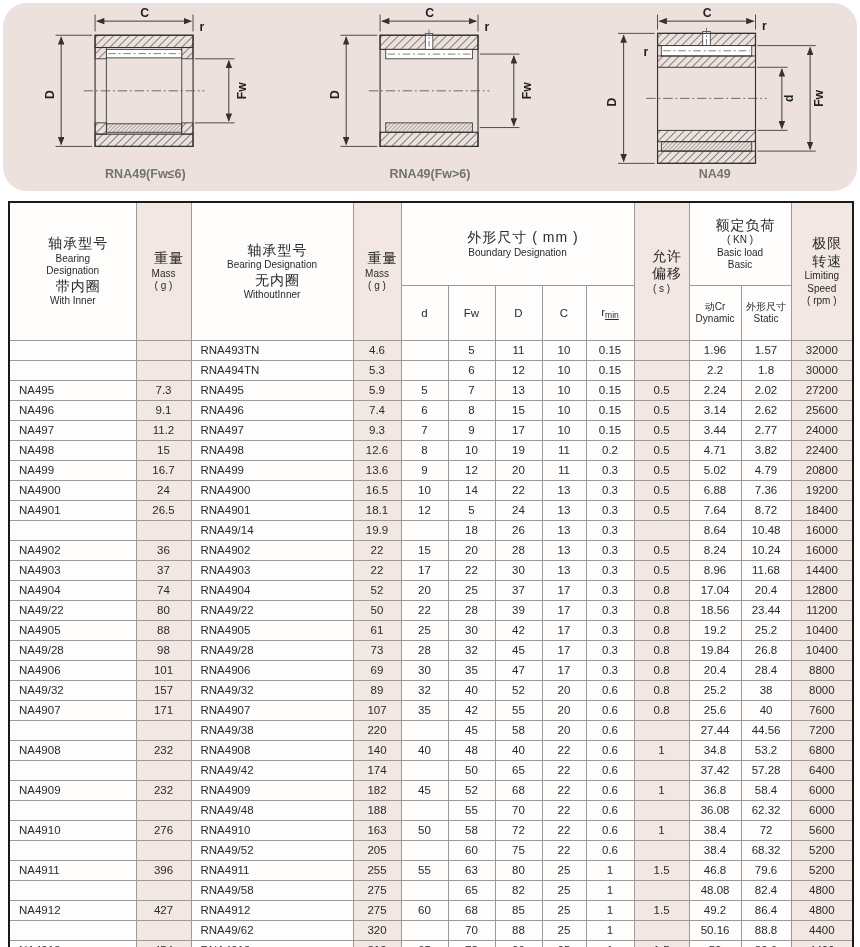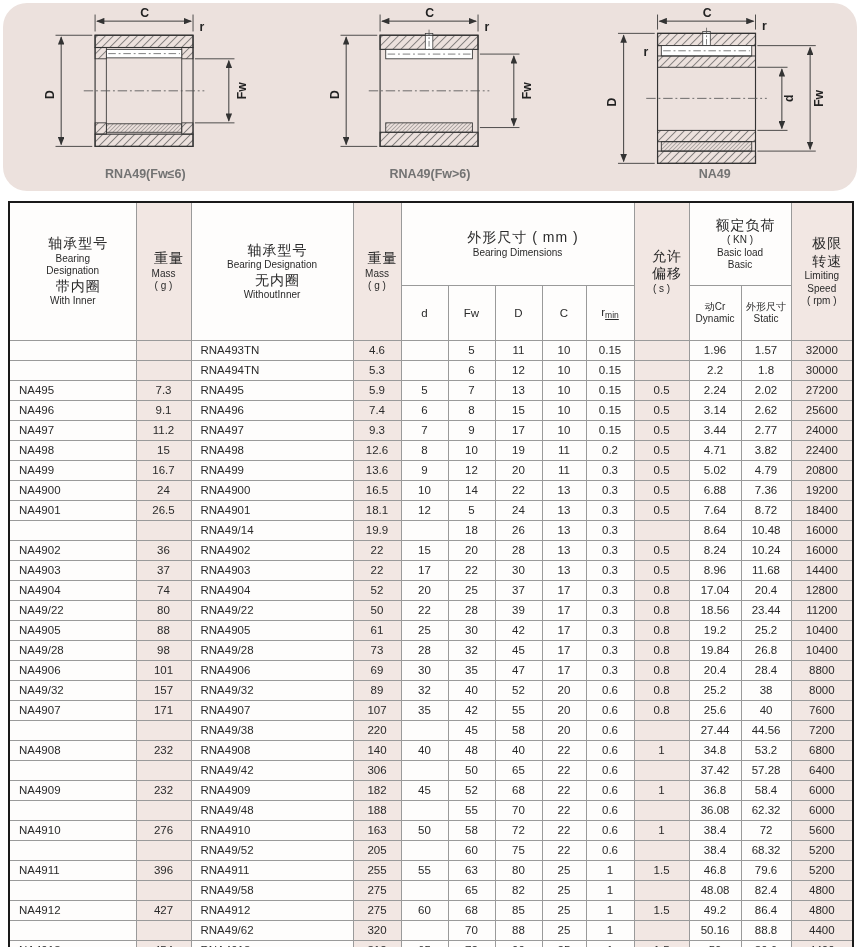--- a/index.html
+++ b/index.html
@@ -203,21 +203,21 @@
             <div class="zh">无内圈</div>
             <div class="en">WithoutInner</div>
           </th>
           <th rowspan="2" class="c-tint">
             <div class="zh">重量</div>
             <div class="en">Mass</div>
             <div class="en">( g )</div>
           </th>
           <th colspan="5">
             <div class="zh">外形尺寸 ( mm )</div>
-            <div class="en">Bearing Dimensions</div>
+            <div class="en">Boundary Designation</div>
           </th>
           <th rowspan="2" class="c-tint">
             <div class="zh">允许</div>
             <div class="zh">偏移</div>
             <div class="en">( s )</div>
           </th>
           <th colspan="2">
             <div class="zh">额定负荷</div>
             <div class="en">( KN )</div>
             <div class="en">Basic load</div>
@@ -560,21 +560,21 @@
             <td>0.6</td>
             <td class="c-tint">1</td>
             <td>34.8</td>
             <td>53.2</td>
             <td class="c-tint">6800</td>
           </tr>
           <tr>
             <td class="c-name"></td>
             <td class="c-tint"></td>
             <td class="c-name">RNA49/42</td>
-            <td class="c-tint">306</td>
+            <td class="c-tint">174</td>
             <td></td>
             <td>50</td>
             <td>65</td>
             <td>22</td>
             <td>0.6</td>
             <td class="c-tint"></td>
             <td>37.42</td>
             <td>57.28</td>
             <td class="c-tint">6400</td>
           </tr>

